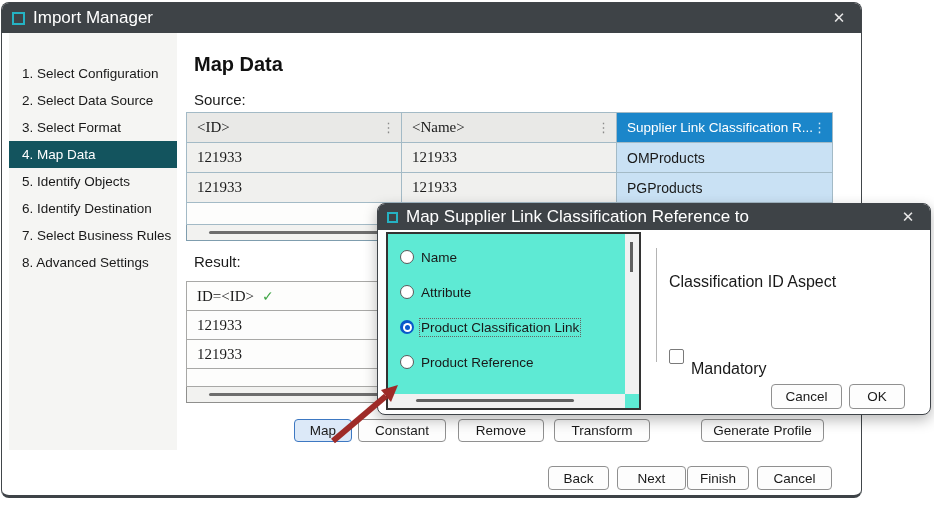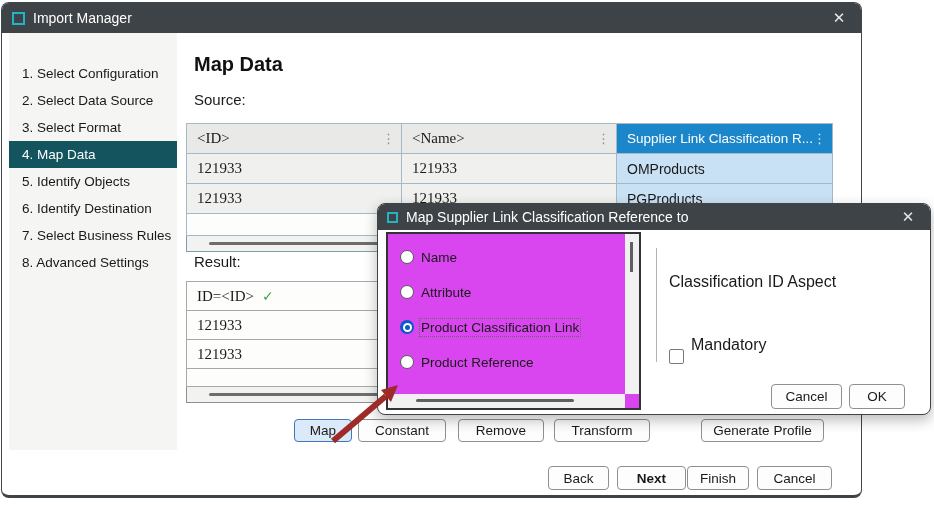--- a/index.html
+++ b/index.html
@@ -6,38 +6,38 @@
   html,body { width:934px; height:506px; background:#ffffff; overflow:hidden;
               font-family:"Liberation Sans", sans-serif; }
 
   
   #app-window { position:absolute; left:1px; top:2px; width:861px; height:496px;
     background:#ffffff; border:1px solid #41464a; border-bottom:3px solid #3e4347;
     border-radius:8px; z-index:1; }
   .titlebar { position:absolute; left:0; top:0; right:0; height:30px; background:#3e4347;
     border-radius:7px 7px 0 0; display:flex; align-items:center; }
   .app-icon { width:13px; height:13px; border:2px solid #25b2c3; margin-left:10px; }
-  .titlebar-text { color:#ffffff; font-size:14px; margin-left:8px; }
+  .titlebar-text { color:#ffffff; font-size:17px; margin-left:8px; }
   .close-x { position:absolute; top:0; height:30px; width:40px; right:2px; color:#e8e8e8;
     font-size:15px; display:flex; align-items:center; justify-content:center; cursor:default; }
 
   
   #sidebar { position:absolute; left:7px; top:30px; width:168px; height:417px;
     background:#f5f5f3; padding-top:27px; }
   .side-item { height:27px; line-height:27px; padding-left:13px; font-size:13.5px; color:#191919;
     white-space:nowrap; }
   .side-item.sel { background:#13545e; color:#ffffff; }
 
   
   .page-title { position:absolute; left:192px; top:50px; font-size:20px; font-weight:bold; color:#111; }
   .sec-label { position:absolute; font-size:15px; color:#191919; }
 
   
   table.grid { border-collapse:collapse; position:absolute; table-layout:fixed; background:#fff; }
-  #source-table { left:184px; top:109px; width:646px; border:1px solid #7f9dae;margin-top:11px; }
+  #source-table { left:184px; top:109px; width:646px; border:1px solid #7f9dae; }
   #source-table td { border:1px solid #a3bac6; font-size:15px; color:#1a1a1a; height:30px;
      padding:0 0 0 10px; overflow:hidden; white-space:nowrap; }
   #source-table td.hdr { background:#e9e9e7; font-family:"Liberation Serif", serif; }
   #source-table td.hdr-sel { background:#1b86ca; color:#ffffff; font-family:"Liberation Sans", sans-serif; font-size:13.5px; }
   #source-table td.data { background:#f0f0ee; font-family:"Liberation Serif", serif; }
   #source-table td.data-sel { background:#c9e1f4; font-family:"Liberation Sans", sans-serif; font-size:14px; }
   td.empty { background:#fdfdfc; height:22px !important; }
   .hdr-inner { display:flex; align-items:center; justify-content:space-between; padding-right:6px; }
   .kebab { font-size:13px; color:#8a8a8a; }
   .hdr-sel .kebab { color:#d9edf9; }
@@ -60,21 +60,21 @@
 
   
   #map-dialog { position:absolute; left:377px; top:203px; width:554px; height:212px;
     background:#ffffff; border:1px solid #3f4449; border-radius:8px;
     box-shadow:0 5px 14px rgba(0,0,0,0.28); z-index:10; }
   #map-dialog .titlebar { height:26px; }
   #map-dialog .app-icon { width:11px; height:11px; margin-left:9px; }
   #map-dialog .close-x { height:26px; }
 
   #listbox { position:absolute; left:8px; top:28px; width:255px; height:178px;
-    border:2px solid #333333; background:#d946ef; }
+    border:2px solid #333333; background:#5eead4; }
   .opt { position:absolute; left:12px; display:flex; align-items:center; height:22px; }
   .radio { width:14px; height:14px; border:1px solid #5a5a5a; border-radius:50%;
     background:#fff; margin-right:7px; flex:0 0 auto; }
   .radio.on { border:none; background:#0a58ca; position:relative; }
   .radio.on::before { content:""; position:absolute; inset:2.5px; background:#ffffff; border-radius:50%; }
   .radio.on::after  { content:""; position:absolute; inset:4.5px; background:#0a58ca; border-radius:50%; }
   .opt-label { font-size:13.5px; color:#191919; white-space:nowrap; }
   .opt-label.focus { outline:1px dotted #666; outline-offset:1px; }
   .vscroll { position:absolute; right:0; top:0; bottom:14px; width:14px; background:#f1f1f1; }
   .vscroll .thumb { position:absolute; left:5px; width:3px; height:30px; top:8px; background:#606060; }
@@ -197,21 +197,21 @@
   </tbody>
     </table>
 
   <div class="btn hl" style="left:292px; top:416px; width:58px;">Map</div>
   <div class="btn" style="left:356px; top:416px; width:88px;">Constant</div>
   <div class="btn" style="left:456px; top:416px; width:86px;">Remove</div>
   <div class="btn" style="left:699px; top:416px; width:123px;">Generate Profile</div>
   <div class="btn" style="left:552px; top:416px; width:96px;">Transform</div>
 
   <div class="btn nav" style="left:546px; width:61px;">Back</div>
-  <div class="btn nav" style="left:615px; width:69px;font-weight:bold;">Next</div>
+  <div class="btn nav" style="left:615px; width:69px;">Next</div>
   <div class="btn nav" style="left:685px; width:62px;">Finish</div>
   <div class="btn nav" style="left:755px; width:75px;">Cancel</div>
 </div>
 
 <div id="map-dialog">
   <div class="titlebar">
     <div class="app-icon"></div>
     <span class="titlebar-text">Map Supplier Link Classification Reference to</span>
     <span class="close-x">
         <span>✕</span>
@@ -241,21 +241,21 @@
     <div class="hscroll2">
         <div class="thumb"></div>
       </div>
   </div>
 
   <div class="vdivider"></div>
 
   <div class="fld-label" style="left:291px; top:69px;">Classification ID Aspect</div>
 
   <div class="cbx" style="left:291px; top:145px;"></div>
-  <div class="fld-label" style="left:313px; top:132px;">Mandatory</div>
+  <div class="fld-label" style="left:313px; top:156px;">Mandatory</div>
 
   <div class="dlg-btn" style="left:393px; width:71px;">Cancel</div>
   <div class="dlg-btn" style="left:471px; width:56px;">OK</div>
 </div>
 
 <svg id="arrow-svg" viewBox="0 0 934 506">
   <line x1="333" y1="441" x2="386" y2="396" stroke="#9e2b28" stroke-width="6"></line>
   <polygon points="398,385 381,390 391,402" fill="#9e2b28"></polygon>
 </svg>
 

